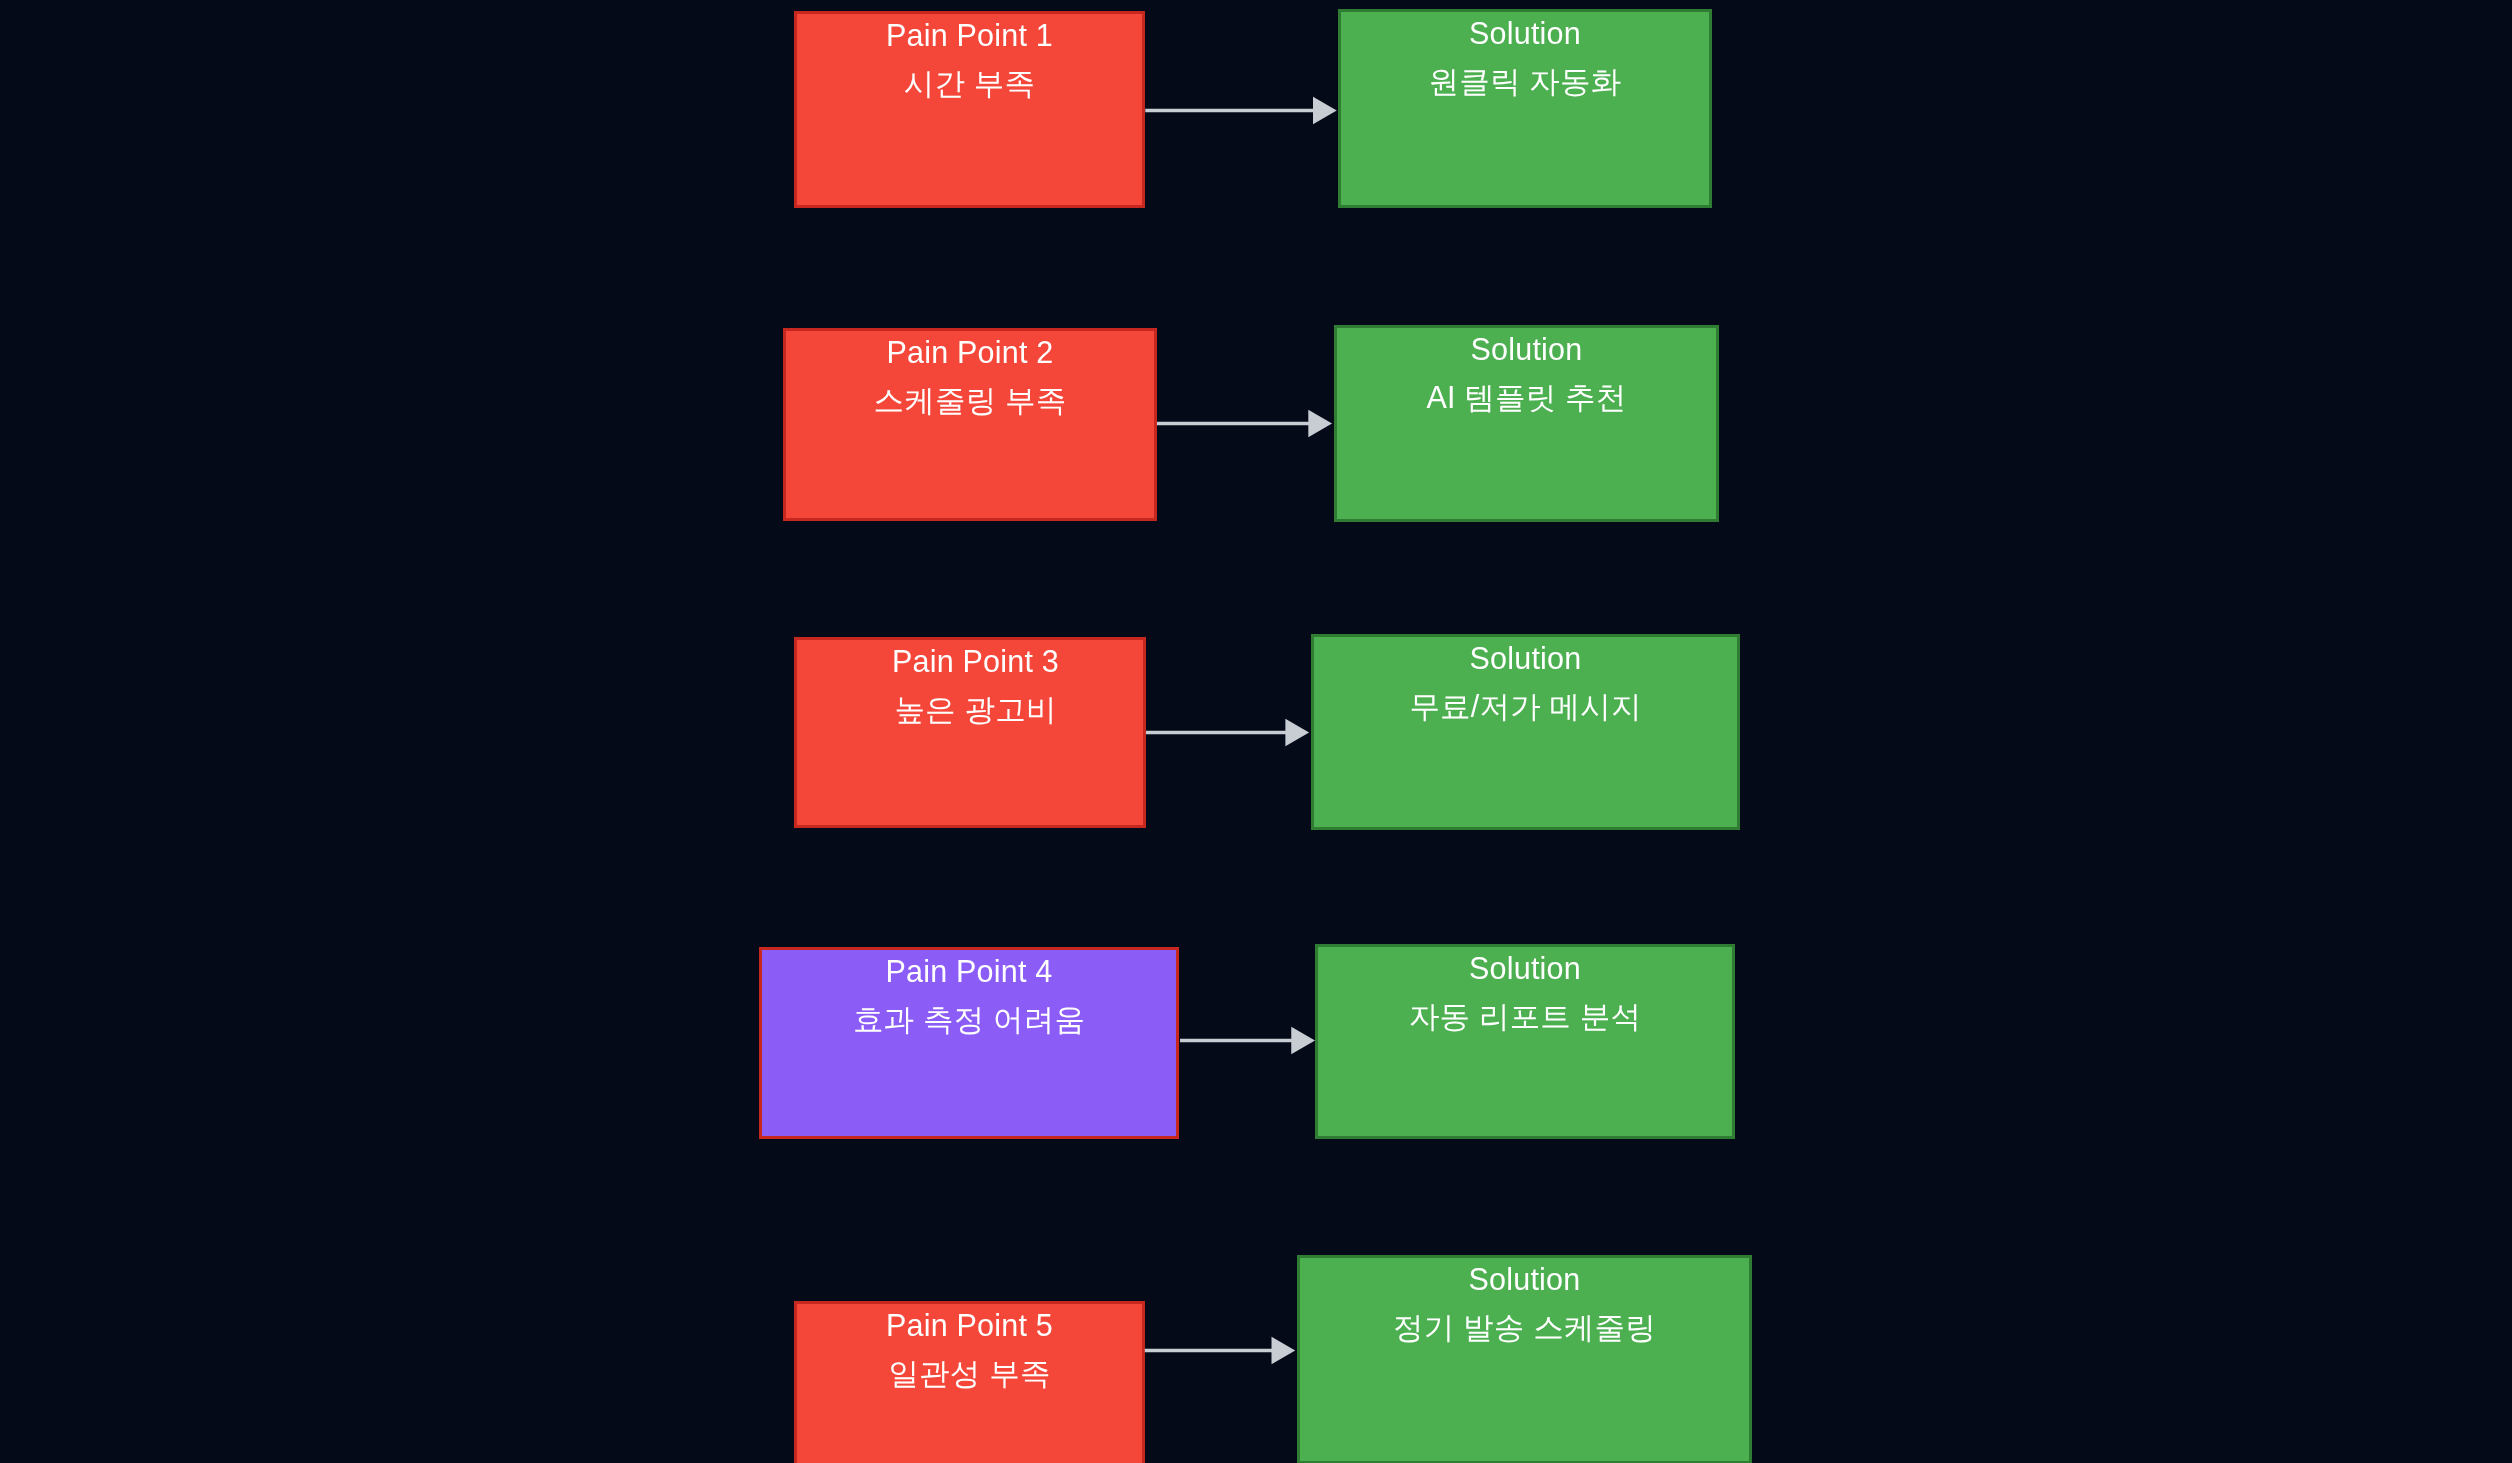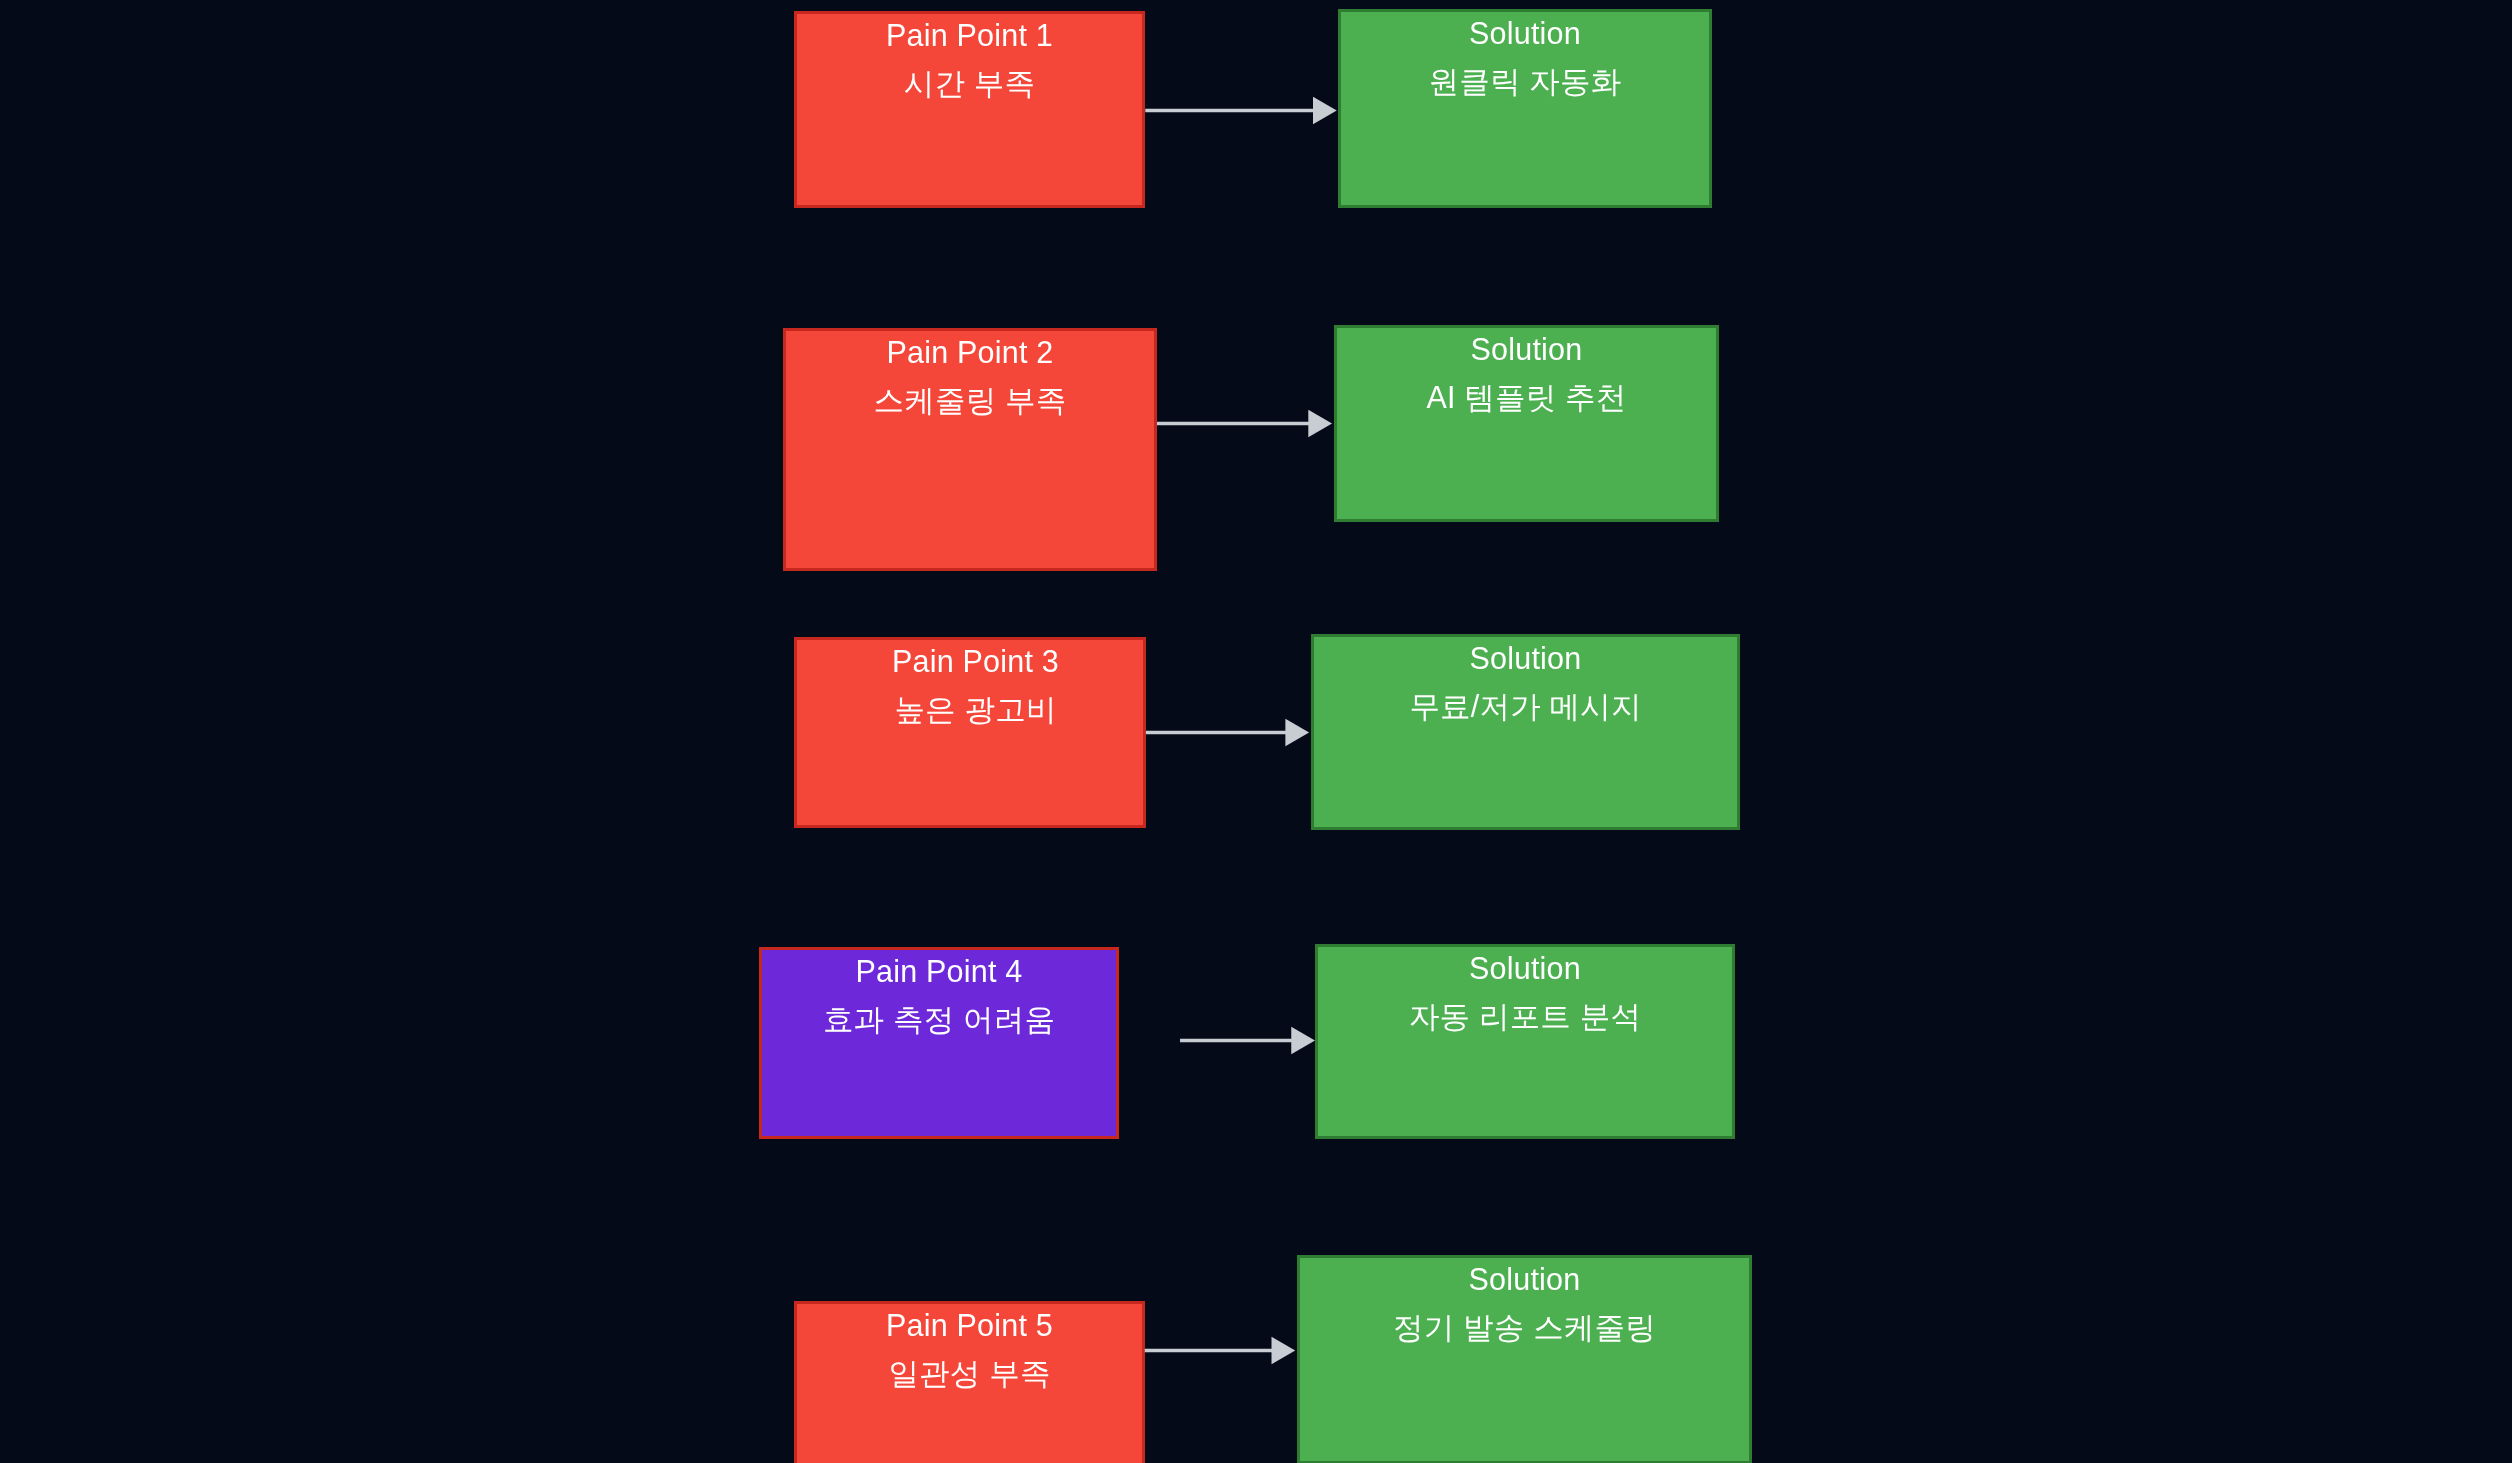--- a/index.html
+++ b/index.html
@@ -73,21 +73,21 @@
           <line x1="0" y1="17" x2="186" y2="17" stroke="#c8cdd4" stroke-width="4"></line>
           <polygon points="184,2 210,17 184,32" fill="#c8cdd4"></polygon>
         </svg>
       </div>
       <div class="node-box solution" style="left: 1338px; top: 9.2px; width: 374px; height: 199px; background: rgb(76, 175, 80); border-color: rgb(47, 125, 51); color: rgb(255, 255, 255);">
         <span class="node-line-1">Solution</span>
         <span class="node-line-2">원클릭 자동화</span>
       </div>
     </div>
     <div class="flow-row" style="left: 0px; top: 0px;">
-      <div class="node-box pain" style="left: 783px; top: 328px; width: 374px; height: 243px; background: rgb(244, 71, 58); border-color: rgb(198, 40, 31); color: rgb(255, 255, 255);">
+      <div class="node-box pain" style="left: 783px; top: 328px; width: 374px; height: 193px; background: rgb(244, 71, 58); border-color: rgb(198, 40, 31); color: rgb(255, 255, 255);">
         <span class="node-line-1">Pain Point 2</span>
         <span class="node-line-2">스케줄링 부족</span>
       </div>
       <div class="arrow-wrap" style="left: 1156px; top: 408px; width: 177px; height: 31px;">
         <svg width="177" height="31" viewBox="0 0 192 34">
           <line x1="0" y1="17" x2="168" y2="17" stroke="#c8cdd4" stroke-width="4"></line>
           <polygon points="166,2 192,17 166,32" fill="#c8cdd4"></polygon>
         </svg>
       </div>
       <div class="node-box solution" style="left: 1334px; top: 325px; width: 385px; height: 197px; background: rgb(76, 175, 80); border-color: rgb(47, 125, 51); color: rgb(255, 255, 255);">
@@ -105,21 +105,21 @@
           <line x1="0" y1="17" x2="155" y2="17" stroke="#c8cdd4" stroke-width="4"></line>
           <polygon points="153,2 179,17 153,32" fill="#c8cdd4"></polygon>
         </svg>
       </div>
       <div class="node-box solution" style="left: 1311px; top: 634px; width: 429px; height: 196px; background: rgb(76, 175, 80); border-color: rgb(47, 125, 51); color: rgb(255, 255, 255);">
         <span class="node-line-1">Solution</span>
         <span class="node-line-2">무료/저가 메시지</span>
       </div>
     </div>
     <div class="flow-row" style="left: 0px; top: 0px;">
-      <div class="node-box pain" style="left: 759px; top: 947px; width: 360px; height: 192px; background: #6d28d9; border-color: rgb(198, 40, 31); color: rgb(255, 255, 255);">
+      <div class="node-box pain" style="left: 759px; top: 947px; width: 420px; height: 192px; background: #8b5cf6; border-color: rgb(198, 40, 31); color: rgb(255, 255, 255);">
         <span class="node-line-1">Pain Point 4</span>
         <span class="node-line-2">효과 측정 어려움</span>
       </div>
       <div class="arrow-wrap" style="left: 1179px; top: 1025px; width: 137px; height: 31px;">
         <svg width="137" height="31" viewBox="0 0 148 34">
           <line x1="0" y1="17" x2="124" y2="17" stroke="#c8cdd4" stroke-width="4"></line>
           <polygon points="122,2 148,17 122,32" fill="#c8cdd4"></polygon>
         </svg>
       </div>
       <div class="node-box solution" style="left: 1315px; top: 944px; width: 420px; height: 195px; background: rgb(76, 175, 80); border-color: rgb(47, 125, 51); color: rgb(255, 255, 255);">

